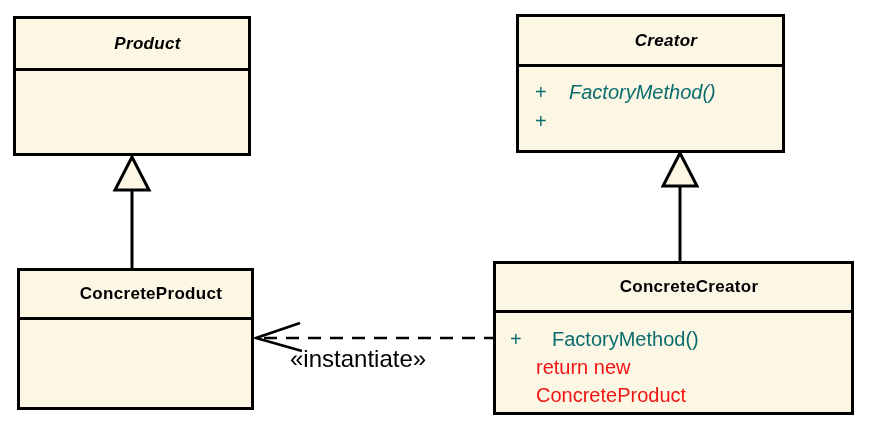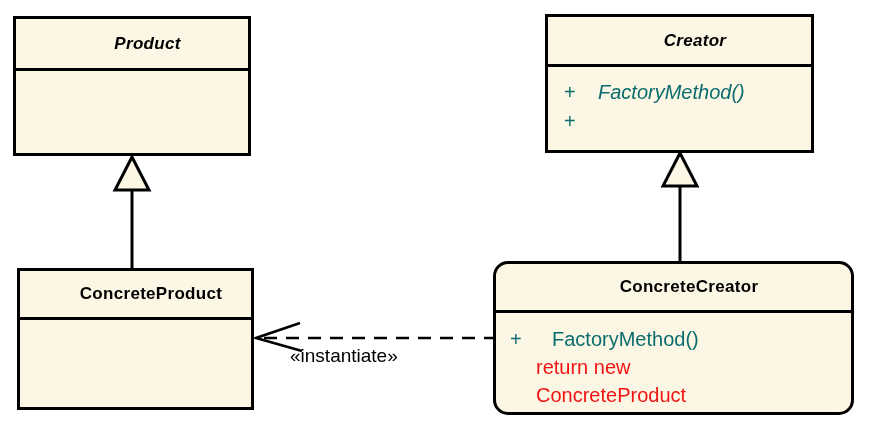--- a/index.html
+++ b/index.html
@@ -46,28 +46,28 @@
   .note-line {
     color: var(--note-text, #f21414);
     margin-left: 26px;
     white-space: nowrap;
   }
 
   
   #class-product            { left: 13px;  top: 16px;  width: 238px; height: 140px; }
   #class-product .uml-title { height: 52px; }
 
-  #class-creator            { left: 545px; top: 14px;  width: 269px; height: 139px; }
+  #class-creator            { left: 516px; top: 14px;  width: 269px; height: 139px; }
   #class-creator .uml-title { height: 50px; }
   #class-creator .uml-body  { padding: 11px 0 0 16px; line-height: 29px; }
 
   #class-concrete-product            { left: 17px;  top: 268px; width: 237px; height: 142px; }
   #class-concrete-product .uml-title { height: 49px; }
 
-  #class-concrete-creator            { left: 493px; top: 261px; width: 361px; height: 154px; border-radius: 15px; }
+  #class-concrete-creator            { left: 493px; top: 261px; width: 361px; height: 154px; }
   #class-concrete-creator .uml-title { height: 49px; }
   #class-concrete-creator .uml-body  { padding: 12px 0 0 14px; line-height: 28px; }
   #class-concrete-creator .method-row .vis { flex: 0 0 42px; }
 
   
   #connectors {
     position: absolute;
     left: 0; top: 0;
     width: 874px;
     height: 431px;
@@ -76,21 +76,21 @@
   }
   #connectors .edge       { stroke: var(--line, #000000); stroke-width: 3; fill: none; }
   #connectors .tri        { stroke: var(--line, #000000); stroke-width: 3; fill: var(--box-fill, #fcf6e4); }
   #connectors .dashed     { stroke: var(--line, #000000); stroke-width: 2.6; fill: none; stroke-dasharray: 13 9; }
   #connectors .open-arrow { stroke: var(--line, #000000); stroke-width: 2.6; fill: none; }
 
   #instantiate-label {
     position: absolute;
     left: 290px;
     top: 345px;
-    font-size: 19px;
+    font-size: 24px;
     color: var(--title-text, #000000);
     z-index: 3;
     white-space: nowrap;
   }
 </style>
 </head>
 <body>
 
 <div id="canvas">
 

